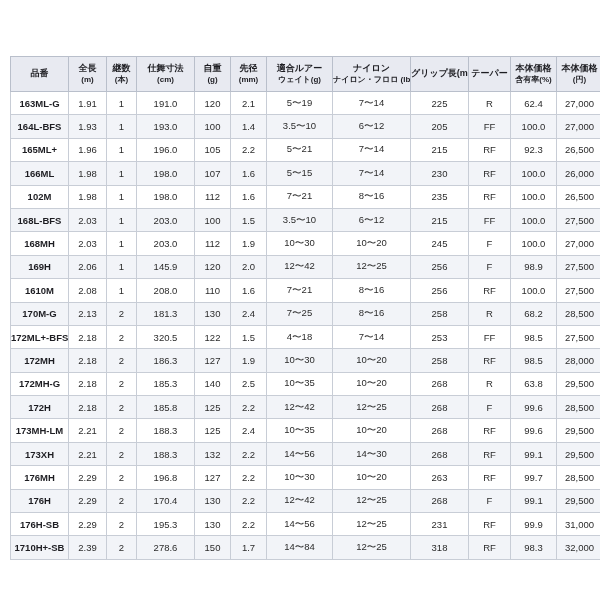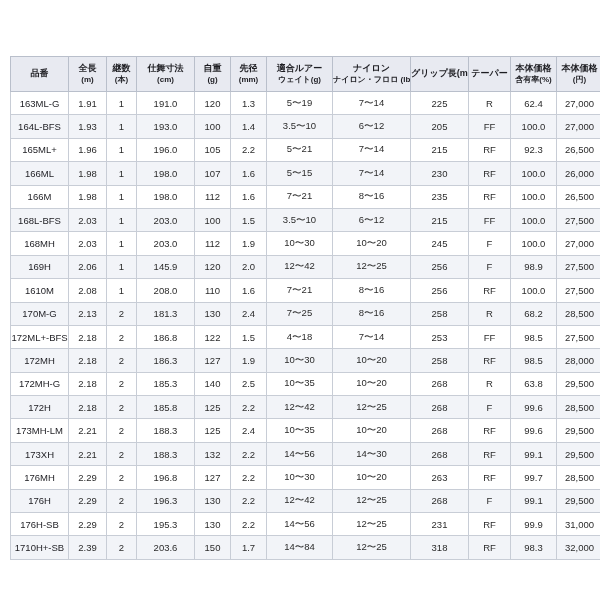--- a/index.html
+++ b/index.html
@@ -52,21 +52,21 @@
   }
   table.spec tbody td {
     height: 22.4px;
     font-size: 9.5px;
     background: #ffffff;
   }
   table.spec tbody tr.alt td {
     background: #f2f4f8;
   }
   td.model {
-    font-weight: normal;
+    font-weight: bold;
     color: #1d1d22;
     margin-top: 12px;
   }
   .col-model   { width: 58px; }
   .col-len     { width: 38px; }
   .col-pieces  { width: 30px; }
   .col-closed  { width: 58px; }
   .col-weight  { width: 36px; }
   .col-tip     { width: 36px; }
   .col-lure    { width: 66px; }
@@ -149,21 +149,21 @@
 
       </tr>
     </thead>
     <tbody>
         <tr>
           <td class="model">163ML-G</td>
           <td>1.91</td>
           <td>1</td>
           <td>191.0</td>
           <td>120</td>
-          <td>1.3</td>
+          <td>2.1</td>
           <td>5〜19</td>
           <td>7〜14</td>
           <td>225</td>
           <td>R</td>
           <td>62.4</td>
           <td>27,000</td>
         </tr>
         <tr class="alt">
           <td class="model">164L-BFS</td>
           <td>1.93</td>
@@ -200,21 +200,21 @@
           <td>107</td>
           <td>1.6</td>
           <td>5〜15</td>
           <td>7〜14</td>
           <td>230</td>
           <td>RF</td>
           <td>100.0</td>
           <td>26,000</td>
         </tr>
         <tr>
-          <td class="model">166M</td>
+          <td class="model">102M</td>
           <td>1.98</td>
           <td>1</td>
           <td>198.0</td>
           <td>112</td>
           <td>1.6</td>
           <td>7〜21</td>
           <td>8〜16</td>
           <td>235</td>
           <td>RF</td>
           <td>100.0</td>
@@ -287,21 +287,21 @@
           <td>8〜16</td>
           <td>258</td>
           <td>R</td>
           <td>68.2</td>
           <td>28,500</td>
         </tr>
         <tr>
           <td class="model">172ML+-BFS</td>
           <td>2.18</td>
           <td>2</td>
-          <td>186.8</td>
+          <td>320.5</td>
           <td>122</td>
           <td>1.5</td>
           <td>4〜18</td>
           <td>7〜14</td>
           <td>253</td>
           <td>FF</td>
           <td>98.5</td>
           <td>27,500</td>
         </tr>
         <tr class="alt">
@@ -385,21 +385,21 @@
           <td>10〜20</td>
           <td>263</td>
           <td>RF</td>
           <td>99.7</td>
           <td>28,500</td>
         </tr>
         <tr class="alt">
           <td class="model">176H</td>
           <td>2.29</td>
           <td>2</td>
-          <td>196.3</td>
+          <td>170.4</td>
           <td>130</td>
           <td>2.2</td>
           <td>12〜42</td>
           <td>12〜25</td>
           <td>268</td>
           <td>F</td>
           <td>99.1</td>
           <td>29,500</td>
         </tr>
         <tr>
@@ -413,21 +413,21 @@
           <td>12〜25</td>
           <td>231</td>
           <td>RF</td>
           <td>99.9</td>
           <td>31,000</td>
         </tr>
         <tr class="alt">
           <td class="model">1710H+-SB</td>
           <td>2.39</td>
           <td>2</td>
-          <td>203.6</td>
+          <td>278.6</td>
           <td>150</td>
           <td>1.7</td>
           <td>14〜84</td>
           <td>12〜25</td>
           <td>318</td>
           <td>RF</td>
           <td>98.3</td>
           <td>32,000</td>
         </tr>
       </tbody>

